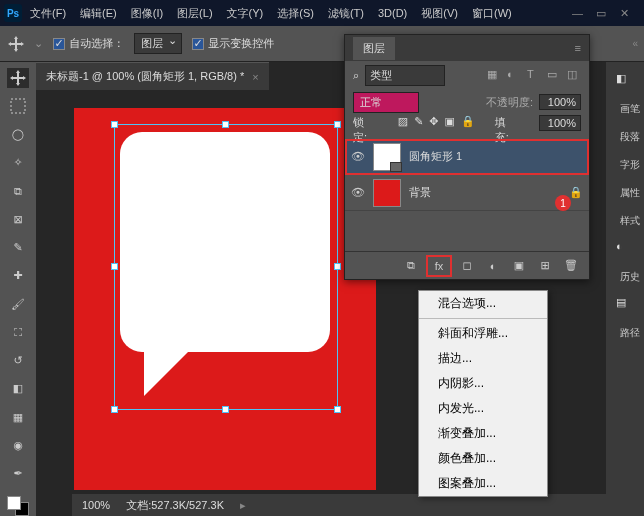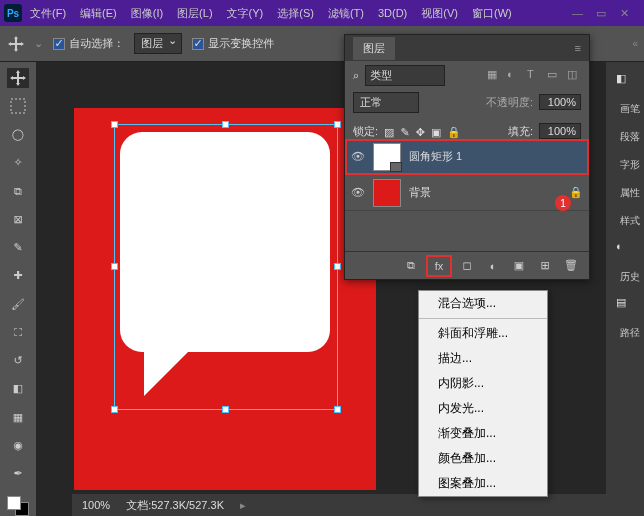--- a/index.html
+++ b/index.html
@@ -1,17 +1,17 @@
 <!DOCTYPE html>
 <html><head>
 <meta charset="utf-8">
 <style>
 *{margin:0;padding:0;box-sizing:border-box;font-family:"Microsoft YaHei",sans-serif;font-size:11px;color:#ddd}
 body{background:#323232;width:644px;height:516px;overflow:hidden;position:relative}
-.menubar{height:26px;background:#4c1d95;display:flex;align-items:center;padding:0 4px;gap:2px}
+.menubar{height:26px;background:#0f172a;display:flex;align-items:center;padding:0 4px;gap:2px}
 .ps-logo{width:18px;height:18px;background:#001e36;border-radius:3px;display:flex;align-items:center;justify-content:center;color:#31a8ff;font-weight:bold;font-size:10px}
 .menu-item{padding:4px 6px;color:#ccc;cursor:pointer}
 .win-controls{margin-left:auto;display:flex;gap:12px;padding-right:8px}
 .win-btn{width:12px;height:12px;color:#888}
 .optbar{height:36px;background:#535353;display:flex;align-items:center;padding:0 8px;gap:10px;border-bottom:1px solid #222}
 .move-icon{width:16px;height:16px}
 .chk{display:flex;align-items:center;gap:4px}
 .chkbox{width:12px;height:12px;border:1px solid #888;background:#2a5699;display:flex;align-items:center;justify-content:center}
 .dd{background:#3a3a3a;border:1px solid #222;padding:2px 18px 2px 6px;position:relative}
 .dd::after{content:"⌄";position:absolute;right:4px;top:0}
@@ -39,24 +39,24 @@
 .dock-icon{width:18px;height:18px;margin:2px 0}
 .layers-panel{position:absolute;left:344px;top:34px;width:246px;height:246px;background:#535353;border:1px solid #222;box-shadow:0 2px 8px rgba(0,0,0,.5)}
 .panel-head{height:26px;background:#3a3a3a;display:flex;align-items:center;padding:0 8px}
 .panel-tab{background:#535353;padding:4px 10px}
 .panel-menu{margin-left:auto;color:#999}
 .search-row{height:28px;display:flex;align-items:center;padding:0 8px;gap:6px}
 .search-inp{flex:0 0 80px;background:#3a3a3a;border:1px solid #222;padding:2px 4px}
 .filter-icons{display:flex;gap:6px;margin-left:auto}
 .fi{width:14px;height:14px;color:#aaa}
 .blend-row{height:26px;display:flex;align-items:center;padding:0 8px;gap:6px}
-.blend-dd{background:#404040;border:1px solid #222;padding:2px 6px;width:66px}
+.blend-dd{background:#be185d;border:1px solid #222;padding:2px 6px;width:66px}
 .opacity-lbl{margin-left:auto;color:#aaa}
 .opacity-val{background:#3a3a3a;border:1px solid #222;padding:1px 4px;width:42px;text-align:right}
-.lock-row{height:24px;display:flex;align-items:flex-end;padding:0 8px;gap:6px;color:#aaa}
+.lock-row{height:24px;display:flex;align-items:flex-start;padding:0 8px;gap:20px;color:#aaa}
 .lock-icons{display:flex;gap:6px}
 .layer-list{}
 .layer{height:36px;display:flex;align-items:center;padding:0 6px;gap:8px;border-bottom:1px solid #444}
 .layer.selected{background:#3d526b;outline:2px solid #e03030;outline-offset:-2px}
 .eye{width:14px;color:#ccc}
 .thumb{width:28px;height:28px;border:1px solid #888;background:#fff;position:relative}
 .thumb.bg{background:#dc1a1a}
 .thumb .shape-badge{position:absolute;right:-2px;bottom:-2px;width:12px;height:10px;background:#666;border:1px solid #333}
 .lname{flex:1}
 .locki{color:#aaa}
@@ -141,20 +141,24 @@
     <div class="tool">▦</div>
     <div class="tool">◉</div>
     <div class="tool">✒</div>
     <div class="swatches">
         <div class="sw-bg"></div>
         <div class="sw-fg"></div>
       </div>
   </div>
 
   <div class="canvas-area">
+    <div class="doc-tab">
+        <span>未标题-1 @ 100% (圆角矩形 1, RGB/8) *</span>
+        <span style="margin-left:8px;color:#888">×</span>
+      </div>
     <div class="canvas">
       <div class="speech">
         <div class="bubble-rect"></div>
         <div class="bubble-tail"></div>
       </div>
     </div>
     <div class="transform-box">
       <div class="handle h-tl"></div>
       <div class="handle h-tm"></div>
       <div class="handle h-tr"></div>

